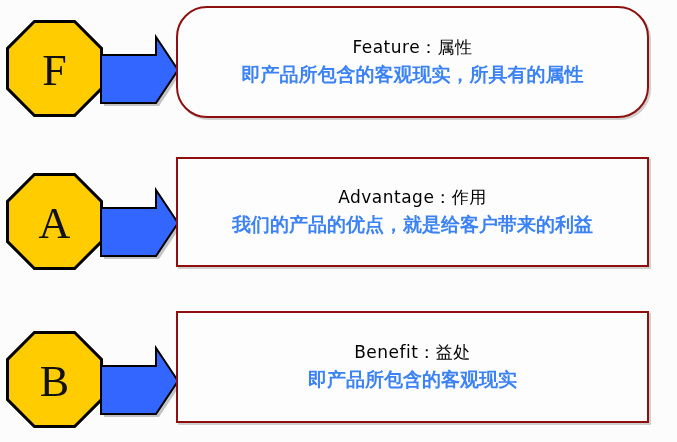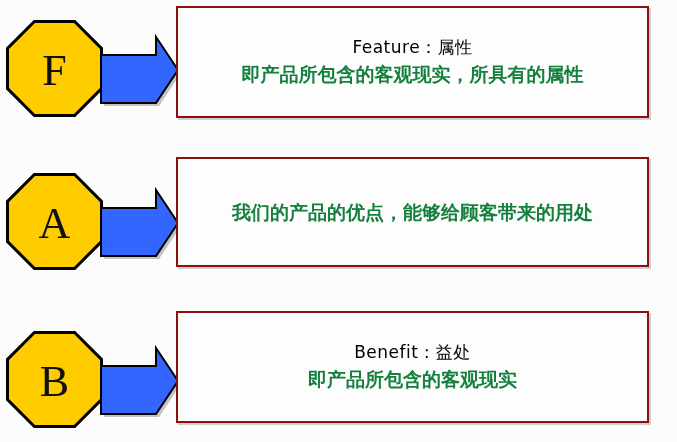--- a/index.html
+++ b/index.html
@@ -68,38 +68,38 @@
     width: 473px;
     border: 2px solid #8f0f0f;
     background: #fdfdfd;
     box-sizing: border-box;
     box-shadow: 2px 2px 0 rgba(170,170,170,0.55);
     display: flex;
     flex-direction: column;
     align-items: center;
     justify-content: center;
   }
-  .row-1 .textbox { top: 6px;  height: 112px; }
+  .row-1 .textbox { top: 6px;  height: 112px; border-radius: 31px; }
   .row-2 .textbox { top: 9px;  height: 110px; }
   .row-3 .textbox { top: 7px;  height: 112px; }
 
   .line-title {
     font-family: "DejaVu Sans", "Liberation Sans", sans-serif;
     font-size: 17px;
     color: #000000;
     letter-spacing: 0.5px;
     line-height: 1.45;
     text-align: center;
     white-space: nowrap;
   }
   .line-desc {
     font-family: "DejaVu Sans", "Liberation Sans", sans-serif;
     font-size: 19px;
     font-weight: bold;
-    color: #15803d;
+    color: #3b82f6;
     line-height: 1.45;
     text-align: center;
     white-space: nowrap;
     margin-top: 1px;
   }
 </style>
 </head>
 <body>
 
 <div class="canvas">
@@ -136,21 +136,22 @@
     </div>
 
     <div class="arrow">
       <svg width="84" height="76" viewBox="0 0 84 76" xmlns="http://www.w3.org/2000/svg">
         <polygon points="3,23 58,23 58,5 80,38 58,71 3,71" fill="#7f7f7f" opacity="0.45" transform="translate(3,3)"></polygon>
         <polygon points="3,23 58,23 58,5 80,38 58,71 3,71" fill="#3366FF" stroke="#000000" stroke-width="2" stroke-linejoin="miter"></polygon>
       </svg>
     </div>
 
     <div class="textbox">
-      <div class="line-desc">我们的产品的优点，能够给顾客带来的用处</div>
+      <div class="line-title">Advantage：作用</div>
+      <div class="line-desc">我们的产品的优点，就是给客户带来的利益</div>
     </div>
   </div>
 
   <div class="row row-3">
 
     <div class="badge">
       <svg width="97" height="97" viewBox="0 0 97 97" xmlns="http://www.w3.org/2000/svg">
         <polygon points="28.4,1.5 68.6,1.5 95.5,28.4 95.5,68.6 68.6,95.5 28.4,95.5 1.5,68.6 1.5,28.4" fill="#FFCC00" stroke="#000000" stroke-width="3" stroke-linejoin="miter"></polygon>
         <text class="badge-letter" x="48.5" y="65" text-anchor="middle">B</text>
       </svg>

